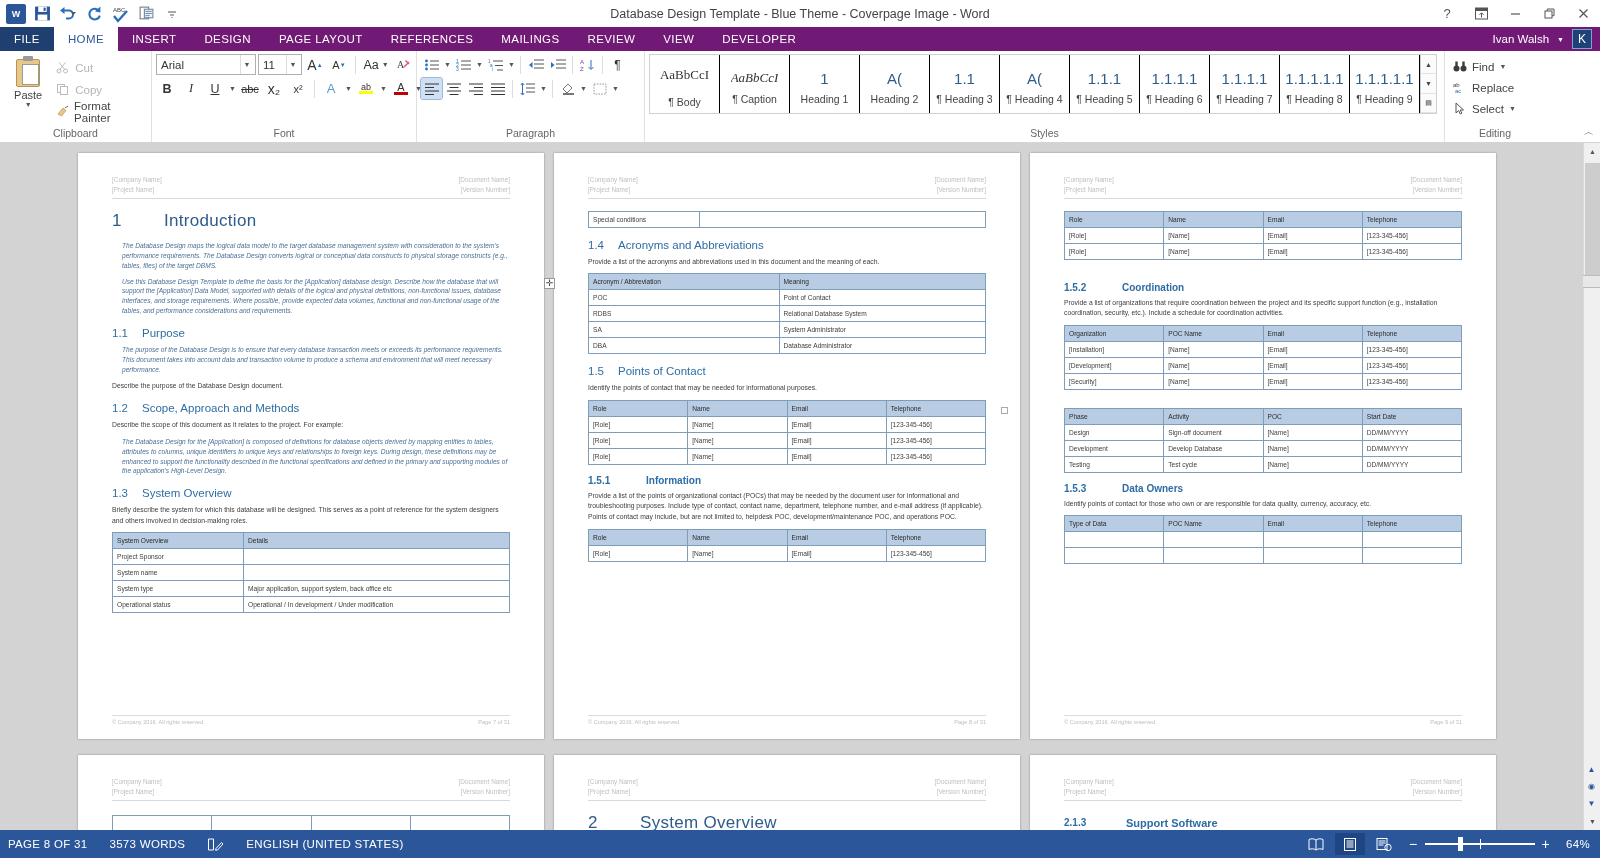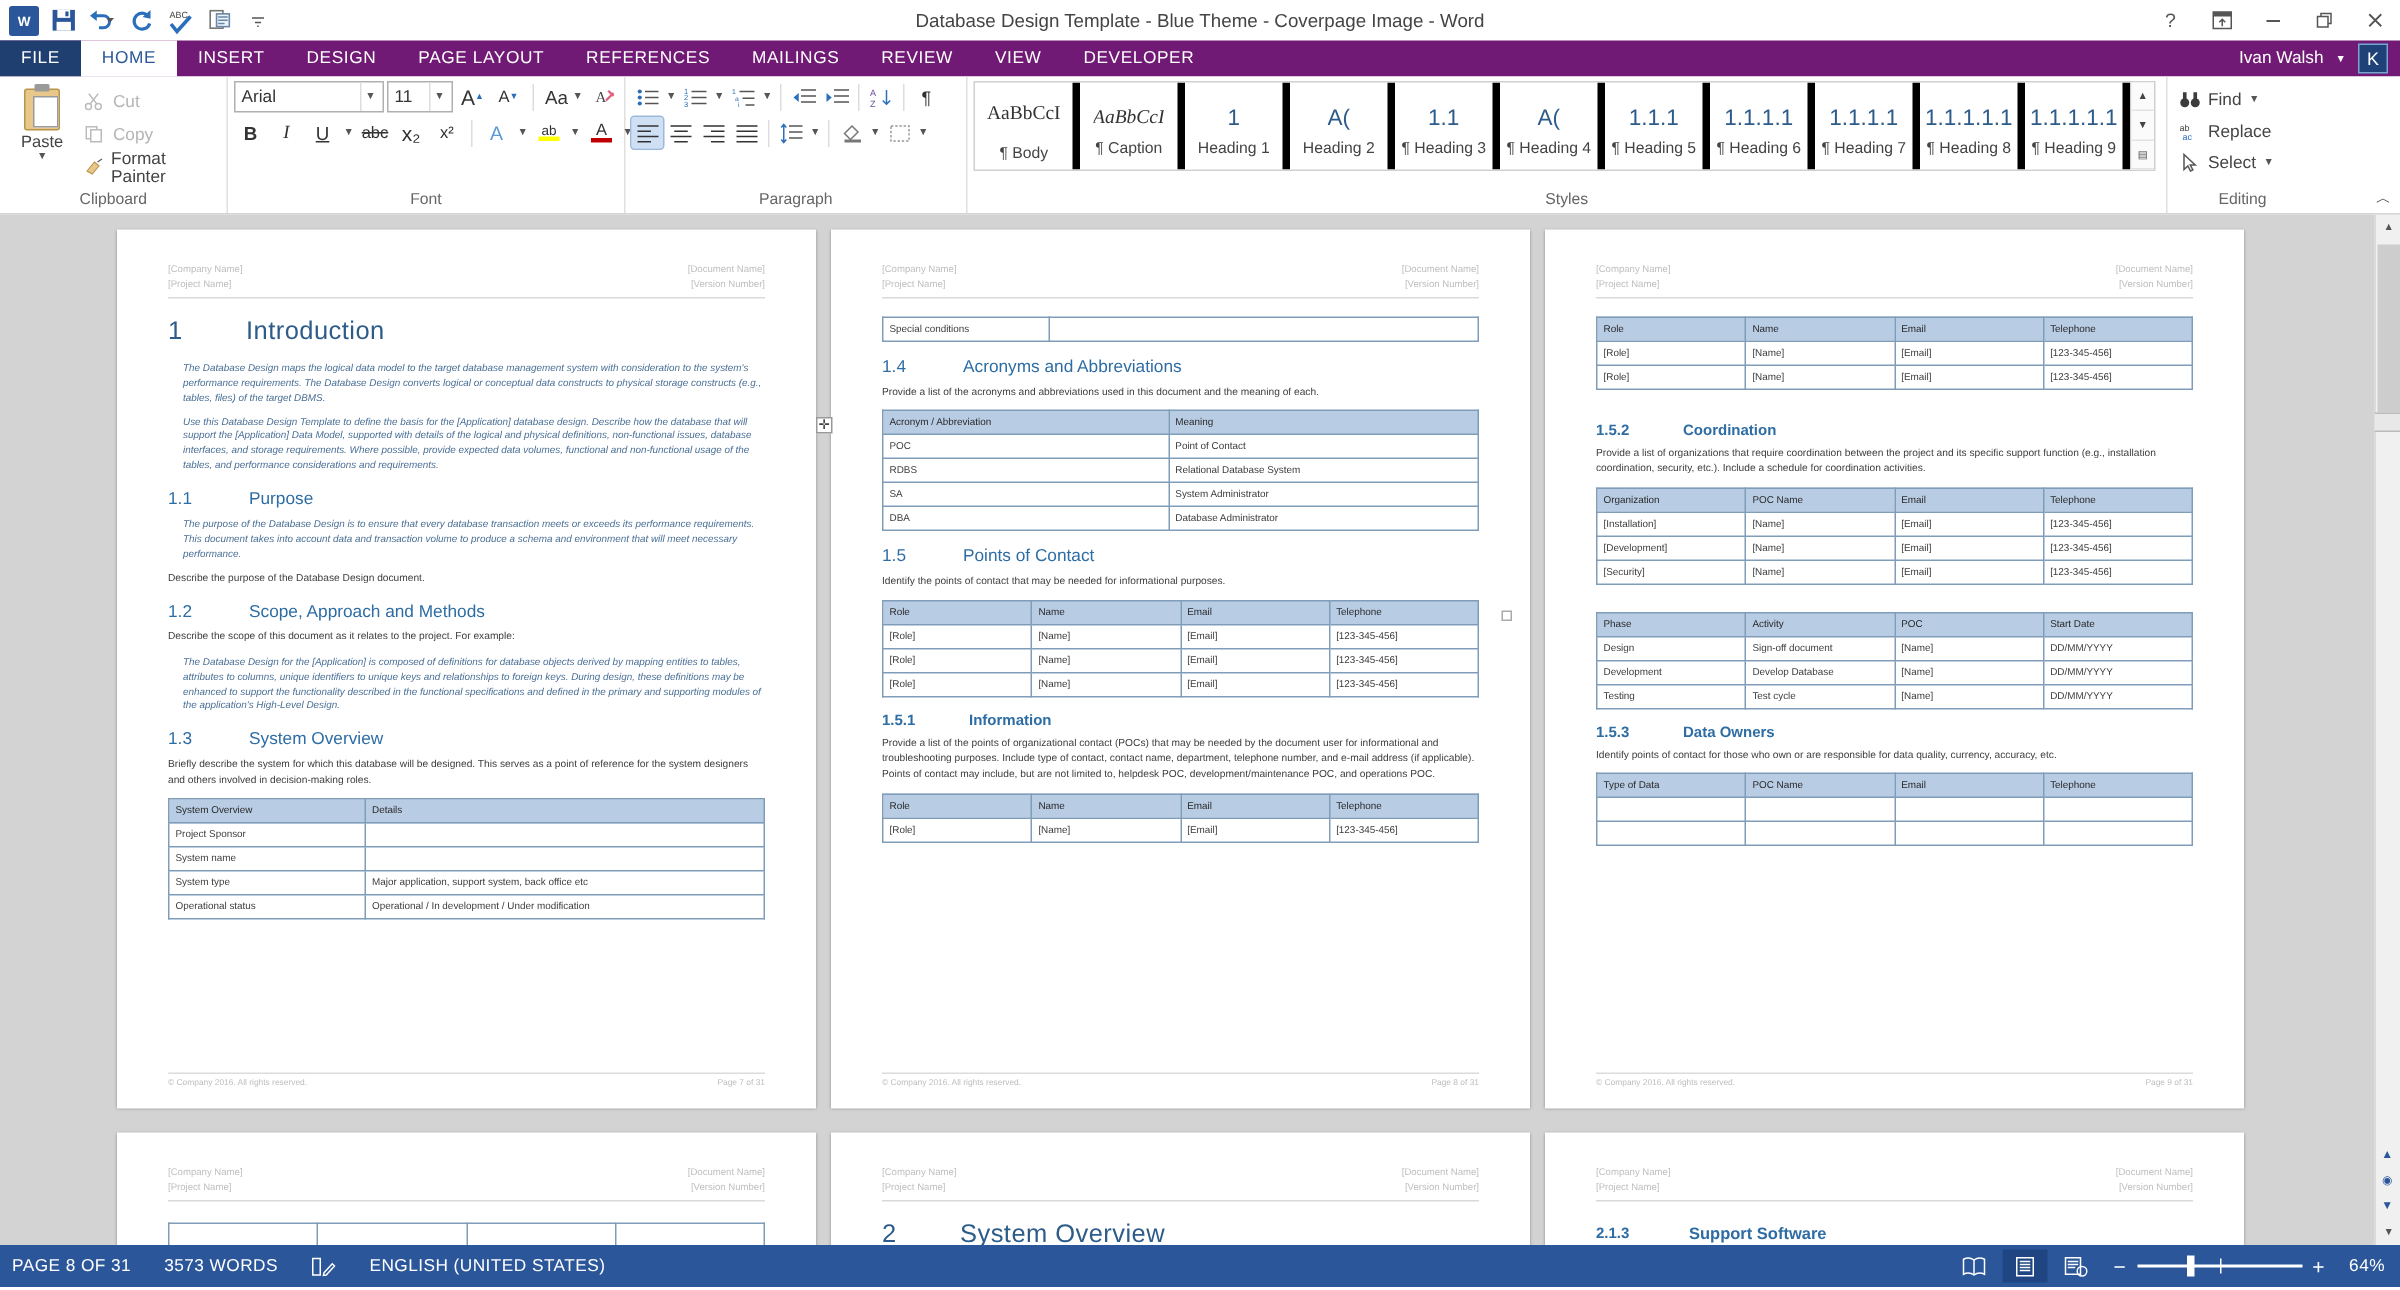--- a/index.html
+++ b/index.html
@@ -64,21 +64,21 @@
   #g-para { width:228px; }
   .prow { display:flex; align-items:center; gap:1px; margin-bottom:3px; }
   .pbtn { min-width:21px; height:21px; display:flex; align-items:center; justify-content:center; font-size:12px; color:#333; cursor:pointer; border-radius:2px; }
   .pbtn.on { background:#cfe0f5; outline:1px solid #9cb8db; }
   .tinycar { font-size:7px; color:#555; width:9px; text-align:center; cursor:pointer; }
 
   
   #g-styles { width:800px; }
   .stylebox { display:flex; align-items:stretch; border:1px solid #d0d0d0; height:60px; }
   .stylelist { display:flex; overflow:hidden; }
-  .stylecell { width:70px; border-right:5px solid #000000; display:flex; flex-direction:column; align-items:center; justify-content:center; cursor:pointer; }
+  .stylecell { width:70px; border-right:1px solid #000000; display:flex; flex-direction:column; align-items:center; justify-content:center; cursor:pointer; }
   .sprev { height:30px; display:flex; align-items:center; justify-content:center; font-size:15px; color:#2e5c8a; overflow:hidden; white-space:nowrap; }
   .sprev.body { color:#333; font-family:"Liberation Serif", serif; font-size:13px; }
   .sprev.caption { color:#333; font-family:"Liberation Serif", serif; font-size:13px; font-style:italic; }
   .sname { font-size:10.5px; color:#444; white-space:nowrap; }
   .stylescroll { width:16px; display:flex; flex-direction:column; border-left:1px solid #d0d0d0; }
   .ssb { flex:1; display:flex; align-items:center; justify-content:center; font-size:7px; color:#444; border-bottom:1px solid #e3e3e3; cursor:pointer; background:#fbfbfb; }
 
   
   #g-edit { width:100px; border-right:none; }
   .editrow { display:flex; align-items:center; gap:5px; font-size:11.5px; height:21px; cursor:pointer; padding:0 3px; }
@@ -92,21 +92,21 @@
           padding:22px 34px 0 34px; }
   .page2 { height:110px; overflow:hidden; }
   .phead { display:flex; justify-content:space-between; color:#bfbfbf; font-size:6.4px; line-height:1.55;
            border-bottom:1px solid #d9d9d9; padding-bottom:3px; }
   .phead div { display:flex; flex-direction:column; }
   .phead .r { text-align:right; }
   .pfoot { position:absolute; left:34px; right:34px; bottom:14px; display:flex; justify-content:space-between;
            color:#bdbdbd; font-size:5.6px; border-top:1px solid #dcdcdc; padding-top:3px; }
   .h1 { display:flex; gap:30px; color:#2e5c8a; font-size:17px; font-weight:normal; margin:12px 0 10px 0; letter-spacing:.3px; }
   .h1 .num { width:22px; }
-  .h2 { display:flex; gap:24px; color:#2e6da4; font-size:11.5px; margin:11px 0 6px 0; }
+  .h2 { display:flex; color:#2e6da4; font-size:11.5px; margin:11px 0 6px 0; }
   .h2 .num { width:30px; }
   .h3 { display:flex; gap:26px; color:#2e6da4; font-size:10px; margin:10px 0 5px 0;font-weight:bold; }
   .h3 .num { width:32px; }
   .ital { color:#4a6f96; font-style:italic; font-size:6.6px; line-height:1.5; margin:0 0 6px 10px; }
   .body { color:#3d3d3d; font-size:6.8px; line-height:1.55; margin:0 0 6px 0; }
   table.wt { width:100%; border-collapse:collapse; margin:4px 0 6px 0; table-layout:fixed; }
   table.wt th { background:#b8cce4; border:1px solid #7f9db9; color:#2a2a2a; font-weight:normal; text-align:left;
                 font-size:6.6px; padding:4px 4px; }
   table.wt td { border:1px solid #7f9db9; color:#3d3d3d; font-size:6.6px; padding:4px 4px; height:15px; }
   .handle { position:absolute; left:-10px; width:11px; height:11px; border:1px solid #999; background:#fff; color:#444;

